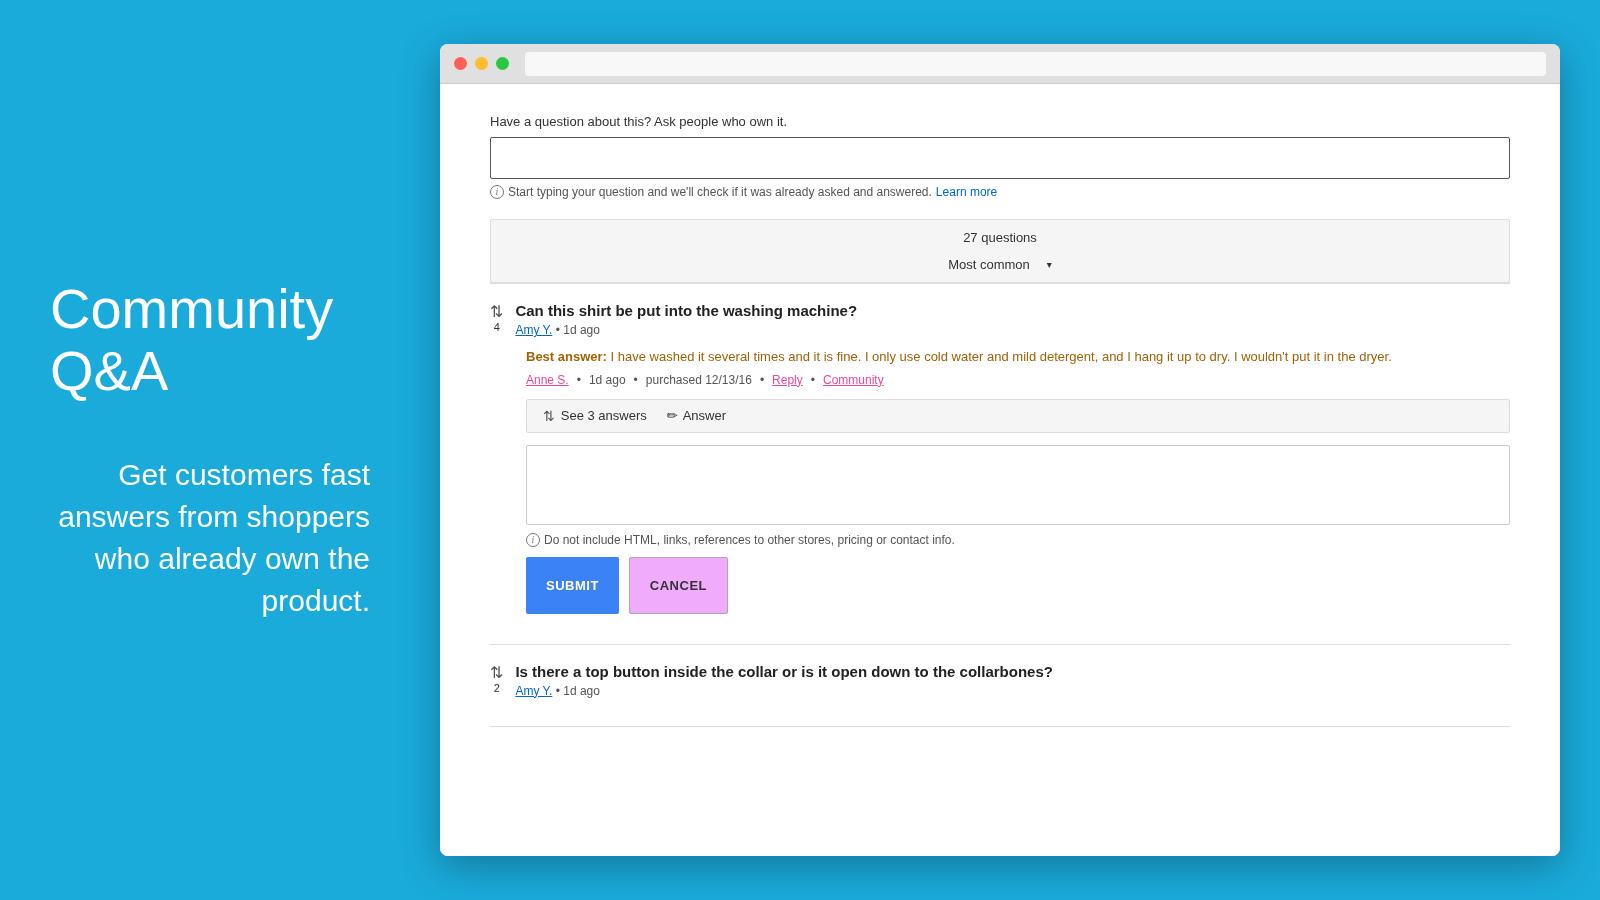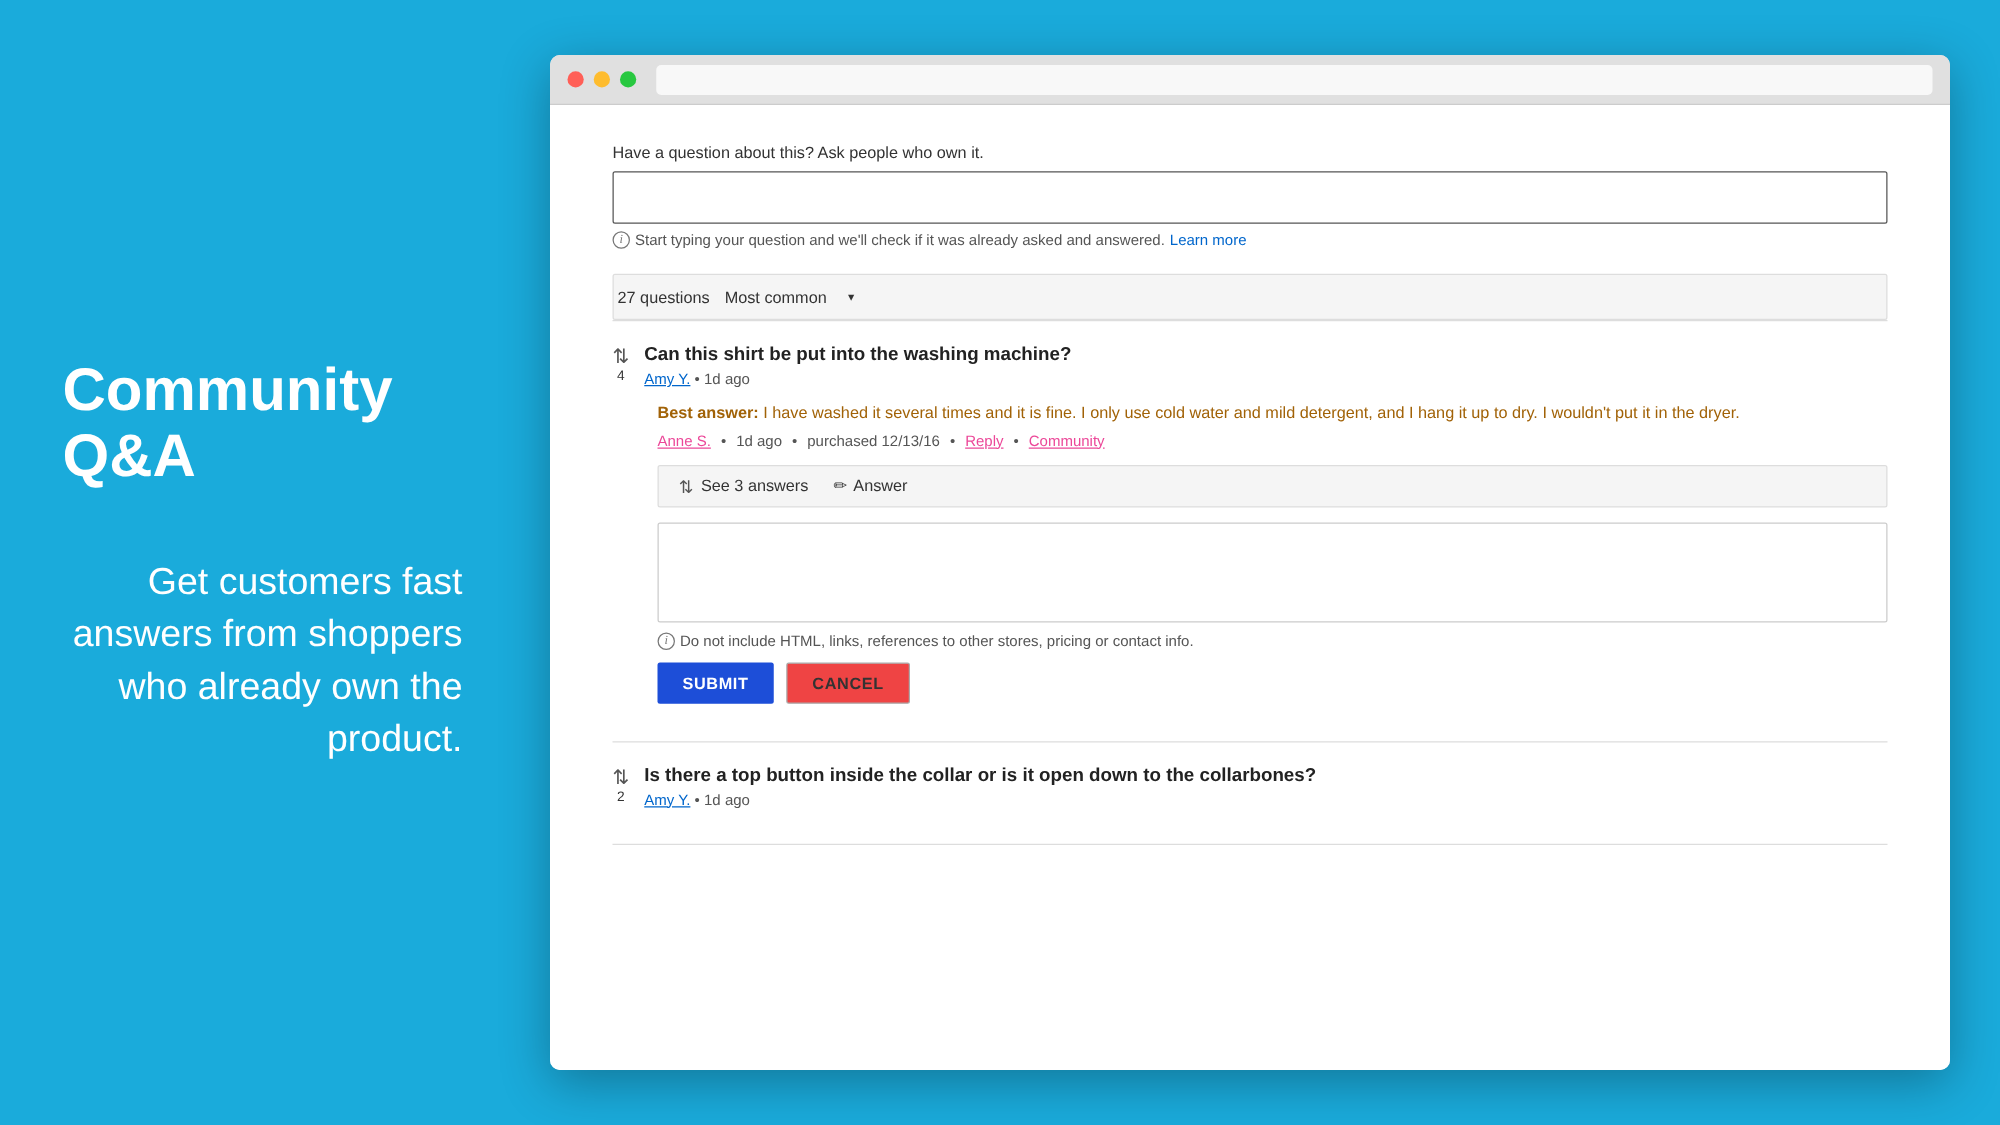--- a/index.html
+++ b/index.html
@@ -12,22 +12,22 @@
       align-items: center;
       overflow: hidden;
     }
     .left-panel {
       width: 420px;
       padding: 60px 50px;
       color: white;
       flex-shrink: 0;
     }
     .left-title {
-      font-size: 48px;
-      font-weight: 700;
+      font-size: 56px;
+      font-weight: 400;
       margin-bottom: 52px;
       line-height: 1.1;
     }
     .left-subtitle {
       font-size: 30px;
       font-weight: 400;
       line-height: 1.4;
       text-align: right;
     }
     .browser-window {
@@ -100,25 +100,26 @@
       gap: 4px;
     }
     .ask-hint-link {
       color: #0066cc;
       cursor: pointer;
     }
     .questions-filter-bar {
       background: #f5f5f5;
       border: 1px solid #ddd;
       border-radius: 2px;
-      padding: 10px 3px;
+      padding: 10px 13px;
       display: flex;
       align-items: center;
       gap: 12px;
       margin-bottom: 0;
+      flex-direction: column;
     }
     .questions-count {
       font-size: 13px;
       color: #333;
       font-weight: 500;
     }
     .filter-dropdown {
       display: flex;
       align-items: center;
       gap: 17px;
@@ -251,35 +252,35 @@
       display: flex;
       align-items: center;
       gap: 4px;
       margin-bottom: 10px;
     }
     .form-buttons {
       display: flex;
       gap: 10px;
     }
     .submit-btn {
-      background: #1d4ed8;
+      background: #3b82f6;
       color: white;
       border: none;
       padding: 8px 20px;
       font-size: 13px;
       font-weight: 700;
       letter-spacing: 0.5px;
       cursor: pointer;
       border-radius: 2px;
     }
     .cancel-btn {
-      background: #ef4444;
+      background: #f0abfc;
       color: #333;
       border: 1.5px solid #aaa;
-      padding: 8px 20px;
+      padding: 20px 20px;
       font-size: 13px;
       font-weight: 600;
       letter-spacing: 0.5px;
       cursor: pointer;
       border-radius: 2px;
     }
     .info-icon {
       display: inline-block;
       width: 14px;
       height: 14px;

